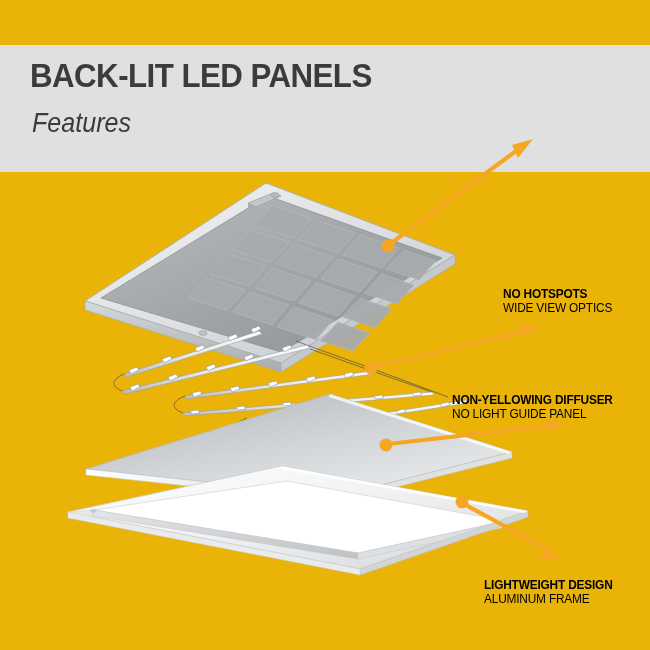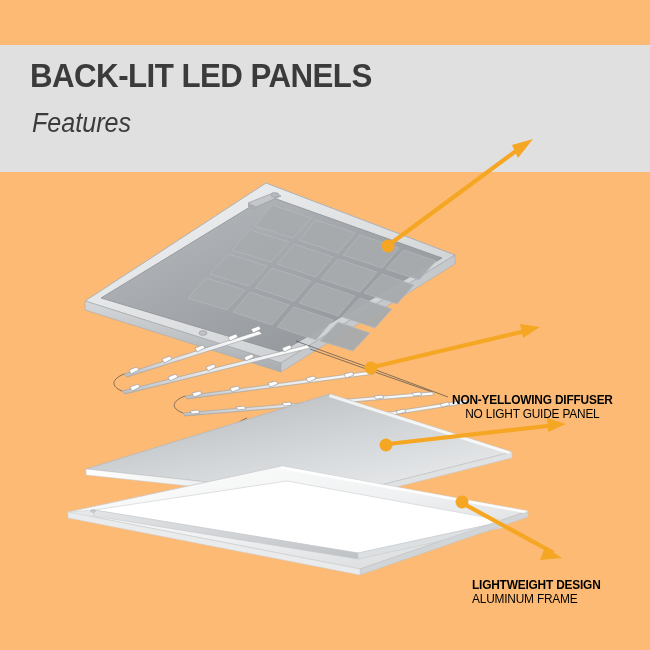--- a/index.html
+++ b/index.html
@@ -10,21 +10,21 @@
   body {
     width: 650px;
     height: 650px;
     font-family: "Liberation Sans", sans-serif;
     overflow: hidden;
   }
   #page {
     position: relative;
     width: 650px;
     height: 650px;
-    background: #fdba74;
+    background: #eab308;
   }
 
   
   #header-band {
     position: absolute;
     left: 0;
     top: 45px;
     width: 650px;
     height: 127px;
     background: #e0e0e0;
@@ -85,22 +85,22 @@
     font-size: 12.5px;
     font-weight: normal;
     letter-spacing: -0.2px;
     font-family: "Liberation Sans Narrow", "Liberation Sans", sans-serif;
     transform: scaleX(0.95);
     transform-origin: left center;
     display: block;
   }
   #callout-smooth { left: 432px; top: 101px; }
   #callout-hotspots { left: 503px; top: 287px; }
-  #callout-diffuser { left: 452px; top: 393px; text-align: center; }
-  #callout-lightweight { left: 472px; top: 578px; }
+  #callout-diffuser { left: 452px; top: 393px; }
+  #callout-lightweight { left: 484px; top: 578px; }
 </style>
 </head>
 <body>
 
 <div id="page">
 
   <div id="header-band"></div>
   <div id="page-title">BACK-LIT LED PANELS</div>
   <div id="page-subtitle">Features</div>
 
@@ -305,20 +305,24 @@
 
       <g>
         <circle cx="462" cy="502" r="6.5" stroke="none"></circle>
         <line x1="464" y1="504" x2="552" y2="552"></line>
         <polygon points="562,558 545,547 540,560" stroke="none"></polygon>
       </g>
     </g>
   </svg>
 
 
+  <div class="callout" id="callout-hotspots">
+    <span class="ct-title">NO HOTSPOTS</span>
+    <span class="ct-sub">WIDE VIEW OPTICS</span>
+  </div>
 
   <div class="callout" id="callout-diffuser">
     <span class="ct-title">NON-YELLOWING DIFFUSER</span>
     <span class="ct-sub">NO LIGHT GUIDE PANEL</span>
   </div>
 
   <div class="callout" id="callout-lightweight">
     <span class="ct-title">LIGHTWEIGHT DESIGN</span>
     <span class="ct-sub">ALUMINUM FRAME</span>
   </div>

